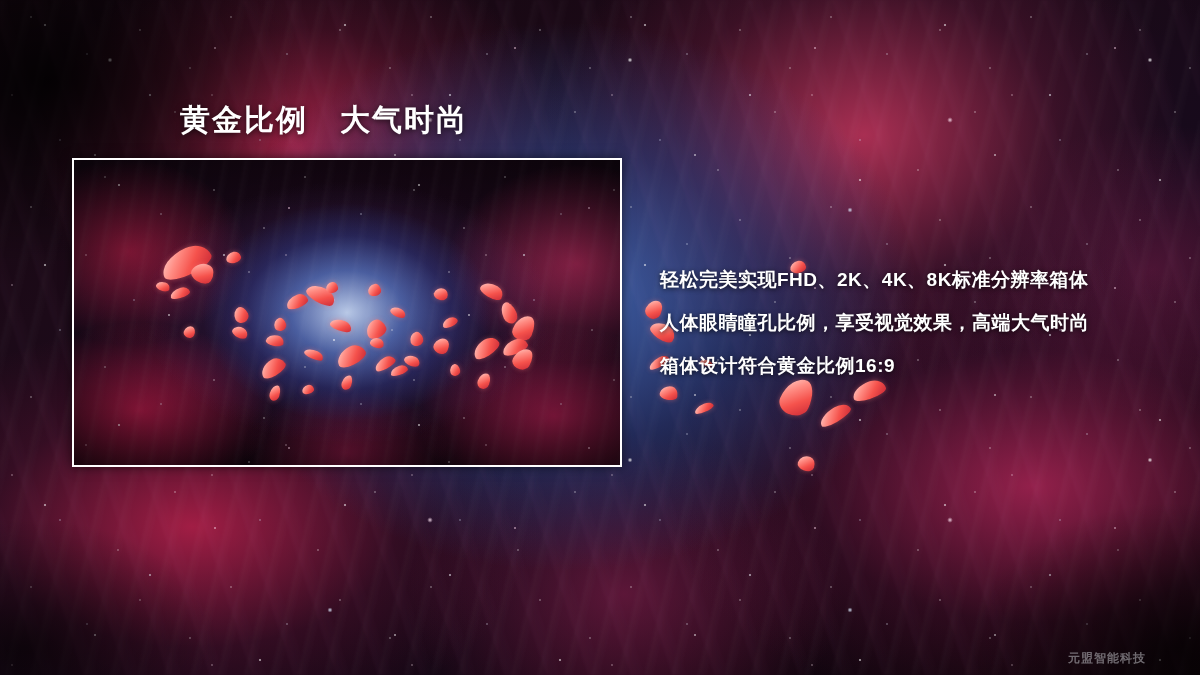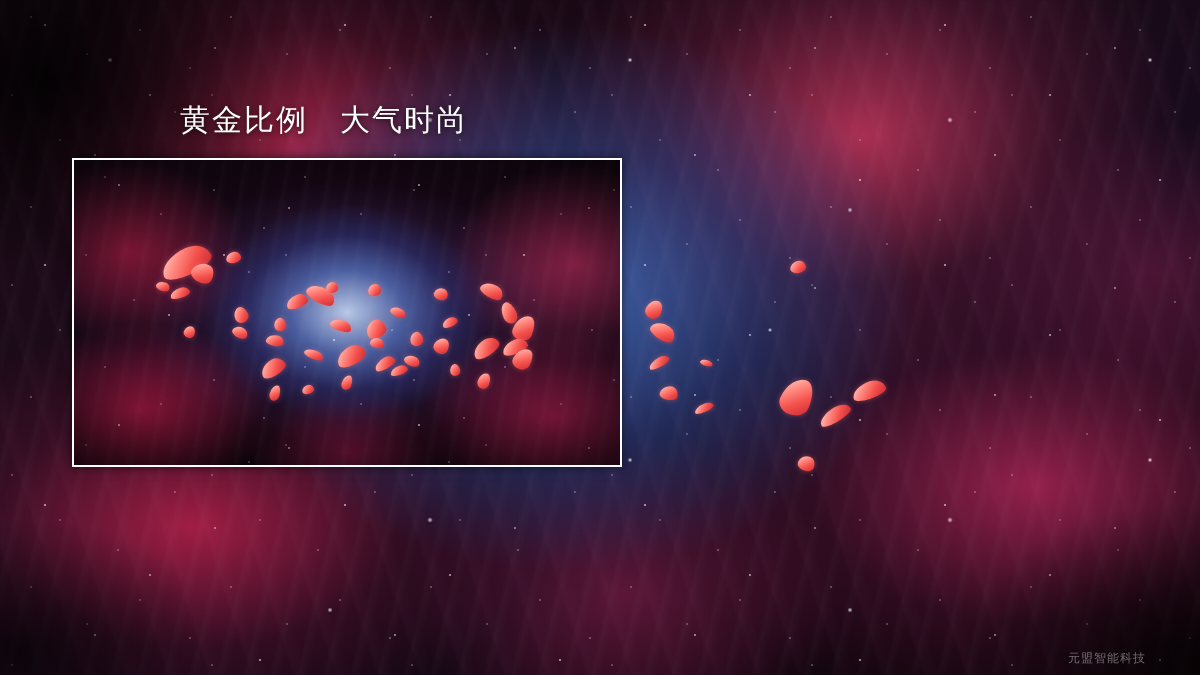--- a/index.html
+++ b/index.html
@@ -1,19 +1,19 @@
 <!DOCTYPE html>
 <html><head>
 <meta charset="utf-8">
 <style>
   html,body{margin:0;padding:0;background:#000;}
   body{width:1200px;height:675px;overflow:hidden;
        font-family:"Liberation Sans","DejaVu Sans",sans-serif;}
 
-  .slide{position:relative;width:1200px;height:675px;overflow:hidden;background:#0a0308;}
+  .slide{position:relative;width:1200px;height:675px;overflow:hidden;background:#0a0308;font-weight:bold;}
 
   
   .bg-base{position:absolute;inset:0;
     background:
       radial-gradient(ellipse 42% 58% at 47% 44%, rgba(70,110,190,.92) 0%, rgba(45,70,140,.55) 38%, rgba(20,25,60,0) 70%),
       radial-gradient(ellipse 30% 40% at 25% 22%, rgba(190,40,80,.80) 0%, rgba(120,25,55,.35) 45%, rgba(40,8,20,0) 75%),
       radial-gradient(ellipse 34% 46% at 72% 20%, rgba(200,55,95,.82) 0%, rgba(110,28,60,.38) 48%, rgba(30,6,18,0) 78%),
       radial-gradient(ellipse 38% 40% at 16% 78%, rgba(200,35,80,.78) 0%, rgba(105,20,52,.35) 45%, rgba(25,5,15,0) 76%),
       radial-gradient(ellipse 40% 44% at 86% 72%, rgba(186,40,92,.76) 0%, rgba(100,22,58,.34) 46%, rgba(25,5,16,0) 78%),
       radial-gradient(ellipse 26% 34% at 52% 88%, rgba(150,35,85,.55) 0%, rgba(60,14,40,0) 70%),
@@ -165,16 +165,21 @@
           <div class="petal sm" style="left: 404px; top: 213px; width: 12px; height: 16px; transform: rotate(20deg);"></div>
           <div class="petal sm" style="left: 428px; top: 142px; width: 14px; height: 22px; transform: rotate(-26deg);"></div>
           <div class="petal" style="left: 440px; top: 155px; width: 20px; height: 26px; transform: rotate(24deg);"></div>
           <div class="petal" style="left: 428px; top: 180px; width: 26px; height: 14px; transform: rotate(-20deg);"></div>
           <div class="petal" style="left: 440px; top: 188px; width: 18px; height: 22px; transform: rotate(30deg);"></div>
           <div class="petal sm" style="left: 376px; top: 204px; width: 10px; height: 12px; transform: rotate(-12deg);"></div>
         </div>
     </div>
   </div>
 
+  <div class="body-text">
+    <div class="body-line">轻松完美实现FHD、2K、4K、8K标准分辨率箱体</div>
+    <div class="body-line">人体眼睛瞳孔比例，享受视觉效果，高端大气时尚</div>
+    <div class="body-line">箱体设计符合黄金比例16:9</div>
+  </div>
 
   <div class="watermark">元盟智能科技</div>
 
 </div>
 
 </body></html>

